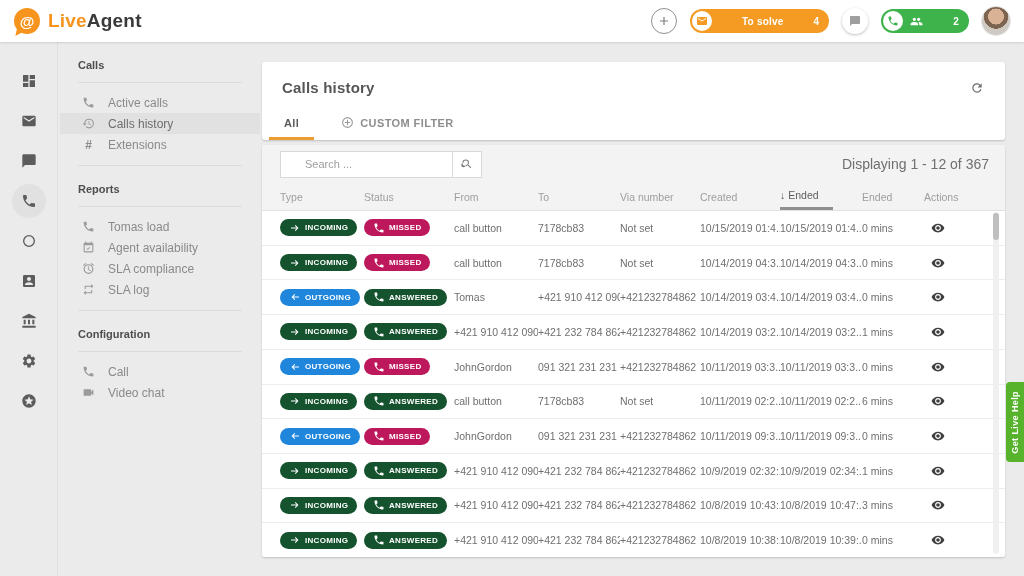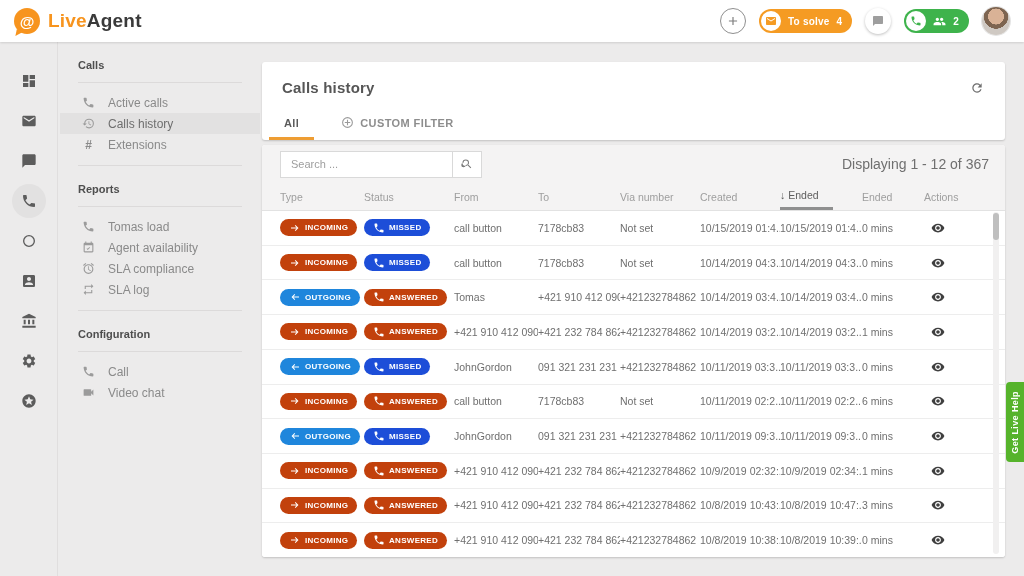--- a/index.html
+++ b/index.html
@@ -16,21 +16,21 @@
   .brand-text { font-size:19px; font-weight:700; color:#3A3A3A; letter-spacing:.2px; }
   .brand-text .live { color:#F7941E; }
 
   .top-actions { display:flex; align-items:center; gap:13px; }
   .circle-btn { width:26px; height:26px; border-radius:50%; background:#fff; display:flex; align-items:center;
                 justify-content:center; color:#7d7d7d; cursor:pointer; }
   .circle-btn.outline { border:1px solid #8f8f8f; }
   .circle-btn.raised  { box-shadow:0 1px 3px rgba(0,0,0,.25); color:#9e9e9e; }
   .pill { height:24px; border-radius:12px; display:flex; align-items:center; padding:2px 10px 2px 2px; gap:7px; cursor:pointer; }
   .pill .pill-circle { width:20px; height:20px; border-radius:50%; background:#fff; display:flex; align-items:center; justify-content:center; }
-  .pill-label, .pill-count { color:#fff; font-size:10px; font-weight:700; letter-spacing:.2px; }
+  .pill-label, .pill-count { color:#fff; font-size:10px; font-weight:700; letter-spacing:.2px;margin-left:23px; }
   .pill.orange { background:#F59B23; }
   .pill.green  { background:#3EB34C; }
   .avatar { width:28px; height:28px; border-radius:50%; cursor:pointer;
             background:radial-gradient(circle at 50% 34%, #d9b296 0 34%, #7d6450 35% 52%, #cfc9c3 53% 100%);
             box-shadow:0 0 0 1px #e4e4e4; }
 
   .icon { display:inline-flex; align-items:center; justify-content:center; }
   .icon svg { width:100%; height:100%; fill:currentColor; }
   .i12 { width:12px; height:12px; } .i13 { width:13px; height:13px; }
   .i14 { width:14px; height:14px; } .i16 { width:16px; height:16px; }
@@ -67,21 +67,21 @@
          font-size:11px; font-weight:700; letter-spacing:.4px; color:#8D8D8D; cursor:pointer; }
   .tab.active { color:#5B5B5B; }
   .tab.active::after { content:""; position:absolute; left:-13px; right:-13px; bottom:0; height:3px; background:#EE9D33; }
   .tab .icon { color:#9a9a9a; }
 
   .table-card { margin-top:5px; flex:1; display:flex; flex-direction:column; position:relative; overflow:hidden; }
   .search-band { height:38px; flex:none; background:#F4F3F3; display:flex; align-items:center;
                  justify-content:space-between; padding:0 12px 0 18px; }
   .searchbox { display:flex; height:27px; }
   .searchbox input { width:172px; border:1px solid #D9D9D9; border-right:none; background:#fff;
-                     padding:0 10px; font-size:11px; color:#555; outline:none; font-family:"Liberation Sans", sans-serif; }
+                     padding:0 24px; font-size:11px; color:#555; outline:none; font-family:"Liberation Sans", sans-serif; }
   .searchbox input::placeholder { color:#9E9E9E; }
   .search-btn { width:30px; border:1px solid #D9D9D9; background:#fff; color:#7a7a7a; display:flex;
                 align-items:center; justify-content:center; cursor:pointer; }
   .displaying { font-size:14px; color:#6F6F6F; padding-right:4px; }
 
   .trow { display:grid; grid-template-columns:84px 90px 84px 82px 80px 80px 82px 54px 1fr;
           align-items:center; padding-left:18px; }
   .thead { height:28px; flex:none; background:#F4F3F3; border-bottom:1px solid #E2E2E2; }
   .th { font-size:10.5px; color:#9E9E9E; height:100%; display:flex; align-items:center; }
   .th.sorted { color:#5E5E5E; }
@@ -90,23 +90,23 @@
   .th.actions { padding-left:8px; }
 
   .tbody { flex:1; display:flex; flex-direction:column; }
   .row { flex:1; background:#fff; border-bottom:1px solid #EDEDED; cursor:pointer; }
   .row:last-child { border-bottom:none; }
   .cell { font-size:10.5px; color:#6F6F6F; white-space:nowrap; overflow:hidden; }
 
   .tag { display:inline-flex; align-items:center; gap:4px; height:17px; border-radius:9px;
          padding:0 9px; color:#fff; font-size:8px; font-weight:700; letter-spacing:.3px; }
   .tag .icon { color:#fff; }
-  .tag.incoming, .tag.answered { background:#c2410c;justify-content:center; }
+  .tag.incoming, .tag.answered { background:#14532d;justify-content:center; }
   .tag.outgoing { background:#1F86DC; }
-  .tag.missed   { background:#1d4ed8; }
+  .tag.missed   { background:#be185d; }
 
   .eye-btn { width:18px; height:18px; color:#3F3F3F; margin-left:13px; cursor:pointer;
              display:flex; align-items:center; justify-content:center; }
 
   .vscroll { position:absolute; top:67px; bottom:3px; right:6px; width:6px; background:#F1F0F0; border-radius:3px; }
   .vscroll .thumb { position:absolute; top:1px; left:0; width:6px; height:27px; background:#BFBFBF; border-radius:3px; cursor:pointer; }
 
   .help-tab { position:fixed; right:0; top:382px; width:18px; height:80px; background:#56B32B;
               border-radius:4px 0 0 4px; display:flex; align-items:center; justify-content:center;
               cursor:pointer; z-index:40; }

